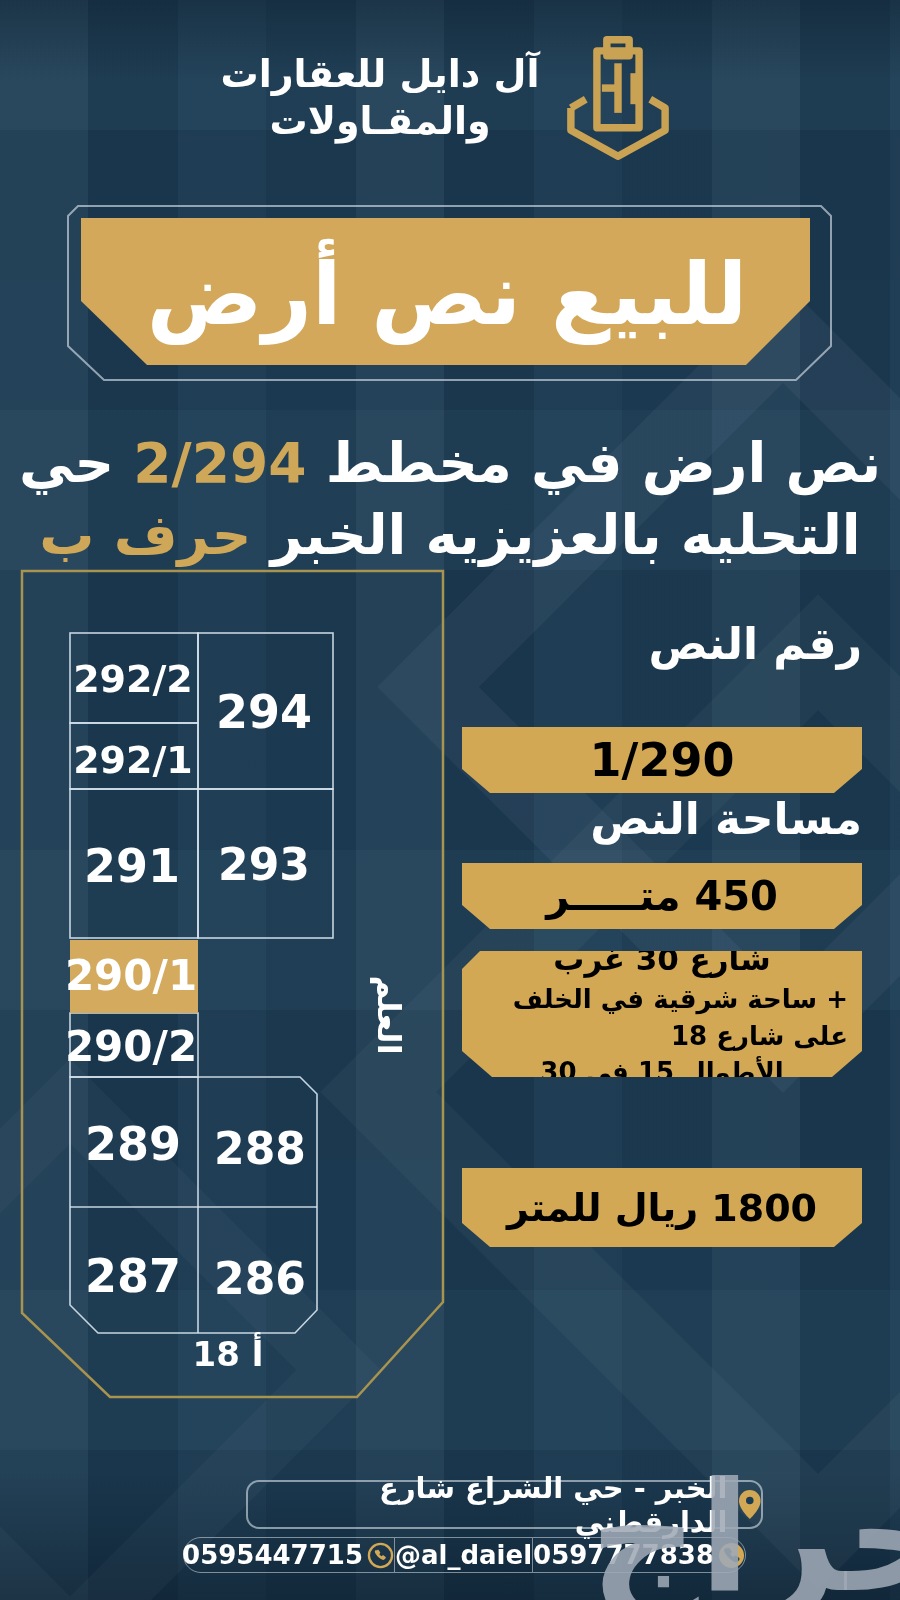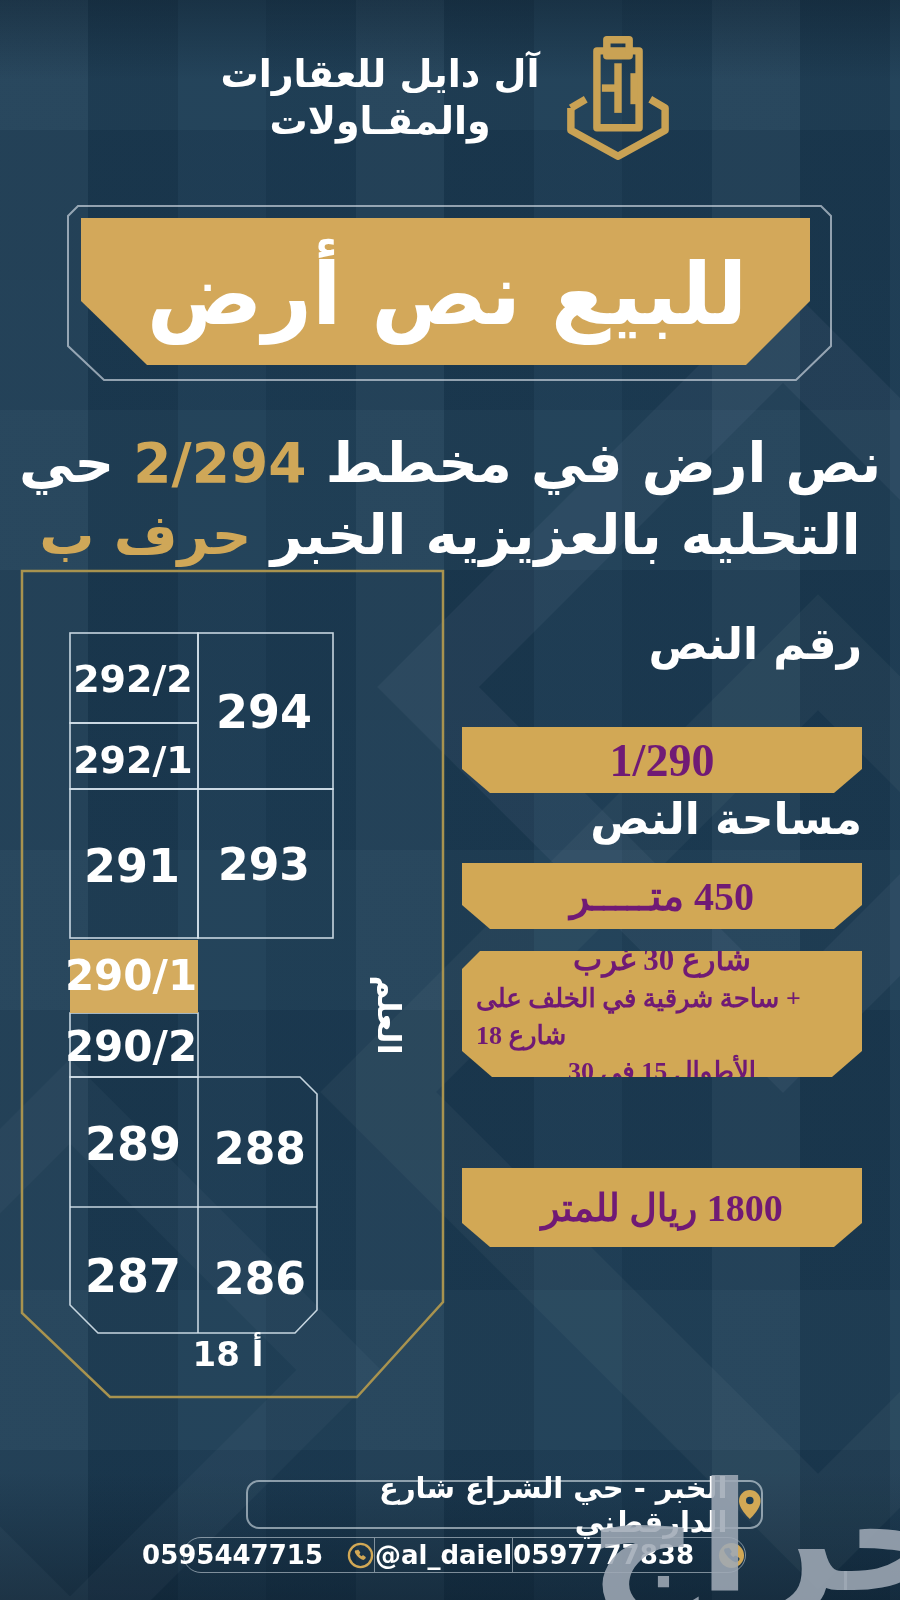--- a/index.html
+++ b/index.html
@@ -28,24 +28,23 @@
   .brand{position:absolute;top:36px;left:0;right:0;display:flex;justify-content:center;align-items:center;gap:16px;}
   .brand-text{text-align:center;line-height:1.25;font-weight:bold;}
   .brand-l1{font-size:38px;}
   .brand-l2{font-size:38px;letter-spacing:1px;}
 
   .subtitle{position:absolute;top:392px;left:0;right:0;text-align:center;font-weight:bold;font-size:55px;line-height:1.3;margin-top:36px;}
   .gold-text{color:#cfa758;}
 
   .panel-heading{position:absolute;right:38px;font-weight:bold;font-size:44px;text-align:right;}
   .gold-box{
-    position:absolute;left:462px;width:400px;background:#d2a855;color:#701a75;
-    font-weight:bold;display:flex;flex-direction:column;align-items:center;justify-content:center;text-align:left;
+    position:absolute;left:462px;width:400px;background:#d2a855;color:#000000;
+    font-weight:bold;display:flex;flex-direction:column;align-items:center;justify-content:center;text-align:right;
     clip-path:polygon(0 0,100% 0,100% calc(100% - 24px),calc(100% - 28px) 100%,28px 100%,0 calc(100% - 24px));
-    font-family:Liberation Serif, serif;
   }
   .box-number{top:727px;height:66px;font-size:46px;}
   .box-area{top:863px;height:66px;font-size:40px;}
   .box-frontage{
     top:951px;height:126px;font-size:26px;line-height:1.4;padding:8px 14px;box-sizing:border-box;
     clip-path:polygon(0 18px,18px 0,100% 0,100% calc(100% - 26px),calc(100% - 30px) 100%,30px 100%,0 calc(100% - 26px));
   }
   .box-frontage .fr1{font-size:31px;}
   .box-price{top:1168px;height:79px;font-size:38px;}
 
@@ -53,21 +52,21 @@
     position:absolute;left:230px;top:1480px;width:517px;height:49px;box-sizing:border-box;
     border:2px solid rgba(232,240,246,.55);border-radius:13px;
     display:flex;align-items:center;justify-content:center;gap:12px;
     font-weight:bold;font-size:29px;margin-left:16px;
   }
   .contact-bar{
     position:absolute;left:183px;top:1537px;width:563px;height:36px;box-sizing:border-box;
     border:1.5px solid rgba(232,240,246,.5);border-radius:18px;
     display:flex;align-items:stretch;font-size:26px;font-weight:bold;
   }
-  .contact-seg{flex:1;display:flex;align-items:center;justify-content:center;gap:24px;}
+  .contact-seg{flex:1;display:flex;align-items:center;justify-content:center;gap:4px;}
   .contact-seg.with-divider{border-inline-end:1.5px solid rgba(232,240,246,.5);}
 
   .watermark{
     position:absolute;top:1462px;right:-55px;z-index:50;
     font-size:152px;font-weight:bold;line-height:1;color:rgba(158,169,181,.88);
   }
 
   svg text{font-family:"DejaVu Sans",sans-serif;}
   .abs{position:absolute;}
 </style>

